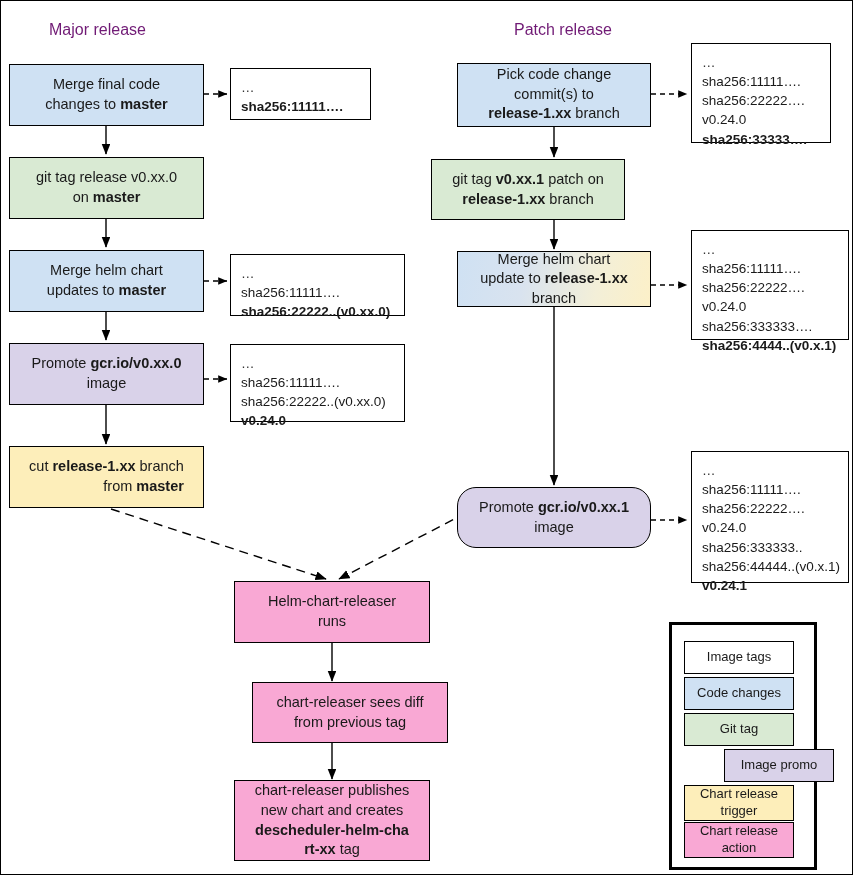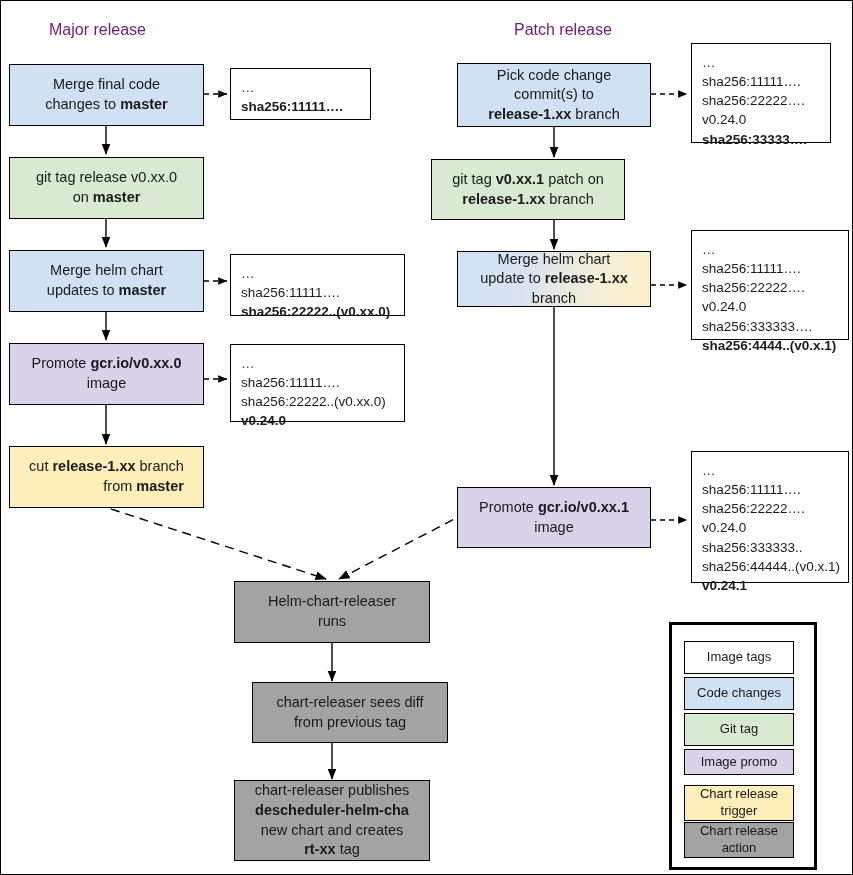--- a/index.html
+++ b/index.html
@@ -40,21 +40,21 @@
     line-height: 1.35;
     color: #1a1a1a;
     padding: 2px 6px;
   }
   .node .t { display: block; }
   .node b { font-weight: bold; }
   .fill-blue   { background: #cfe1f3; }
   .fill-green  { background: #d9ead3; }
   .fill-purple { background: #d9d2e9; }
   .fill-yellow { background: #fdeeba; text-align: right; }
-  .fill-salmon { background: #a3a3a3; }
+  .fill-salmon { background: #f9a8d4; }
   .fill-white  { background: #ffffff; }
   .fill-grad   { background: linear-gradient(100deg, #cfe1f3 0%, #d9e3ef 35%, #f3efd8 72%, #fcf0c8 100%); }
   
   .tagbox {
     position: absolute;
     box-sizing: border-box;
     border: 1px solid #000000;
     background: #ffffff;
     font-size: 13.5px;
     line-height: 1.42;
@@ -177,21 +177,21 @@
     </span>
   </div>
 
   <div class="node fill-yellow" style="left:8px; top:445px; width:195px; height:62px;">
     <span>
       <span class="t"><span>cut </span><b>release-1.xx</b><span> branch</span></span>
       <span class="t"><span>from </span><b>master</b></span>
     </span>
   </div>
 
-  <div class="node fill-blue" style="left:456px; top:62px; width:194px; height:64px;">
+  <div class="node fill-blue" style="left:456px; top:62px; width:194px; height:64px;align-items:flex-end;">
     <span>
       <span class="t">Pick code change</span>
       <span class="t">commit(s) to</span>
       <span class="t"><b>release-1.xx</b><span> branch</span></span>
     </span>
   </div>
 
   <div class="node fill-green" style="left:430px; top:158px; width:194px; height:61px;">
     <span>
       <span class="t"><span>git tag </span><b>v0.xx.1</b><span> patch on</span></span>
@@ -200,21 +200,21 @@
   </div>
 
   <div class="node fill-grad" style="left:456px; top:250px; width:194px; height:56px;">
     <span>
       <span class="t">Merge helm chart</span>
       <span class="t"><span>update to </span><b>release-1.xx</b></span>
       <span class="t">branch</span>
     </span>
   </div>
 
-  <div class="node fill-purple" style="left:456px; top:486px; width:194px; height:61px;">
+  <div class="node fill-purple" style="left:456px; top:486px; width:194px; height:61px;border-radius:19px;">
     <span>
       <span class="t"><span>Promote </span><b>gcr.io/v0.xx.1</b></span>
       <span class="t">image</span>
     </span>
   </div>
 
   <div class="node fill-salmon" style="left:233px; top:580px; width:196px; height:62px;">
     <span>
       <span class="t">Helm-chart-releaser</span>
       <span class="t">runs</span>
@@ -224,22 +224,22 @@
   <div class="node fill-salmon" style="left:251px; top:681px; width:196px; height:61px;">
     <span>
       <span class="t">chart-releaser sees diff</span>
       <span class="t">from previous tag</span>
     </span>
   </div>
 
   <div class="node fill-salmon" style="left:233px; top:779px; width:196px; height:81px;">
     <span>
       <span class="t">chart-releaser publishes</span>
+      <span class="t">new chart and creates</span>
       <span class="t"><b>descheduler-helm-cha</b></span>
-      <span class="t">new chart and creates</span>
       <span class="t"><b>rt-xx</b><span> tag</span></span>
     </span>
   </div>
 
   <div class="tagbox" style="left:229px; top:67px; width:141px; height:52px;">
     <span class="ln dots">…</span>
     <span class="ln b">sha256:11111….</span>
   </div>
 
   <div class="tagbox" style="left:229px; top:253px; width:175px; height:62px;">
@@ -285,21 +285,21 @@
   <div id="legend" style="left:668px; top:621px; width:148px; height:248px;">
     <div class="legend-item fill-white" style="top:16px;  height:33px;">
       <span>Image tags</span>
     </div>
     <div class="legend-item fill-blue" style="top:52px;  height:33px;">
       <span>Code changes</span>
     </div>
     <div class="legend-item fill-green" style="top:88px;  height:33px;">
       <span>Git tag</span>
     </div>
-    <div class="legend-item fill-purple" style="top:124px; height:26px;">
+    <div class="legend-item fill-purple" style="top:124px; height:33px;margin-left:40px;">
       <span>Image promo</span>
     </div>
     <div class="legend-item fill-yellow" style="top:160px; height:36px;">
       <span>Chart release trigger</span>
     </div>
     <div class="legend-item fill-salmon" style="top:197px; height:36px;">
       <span>Chart release action</span>
     </div>
   </div>
 

